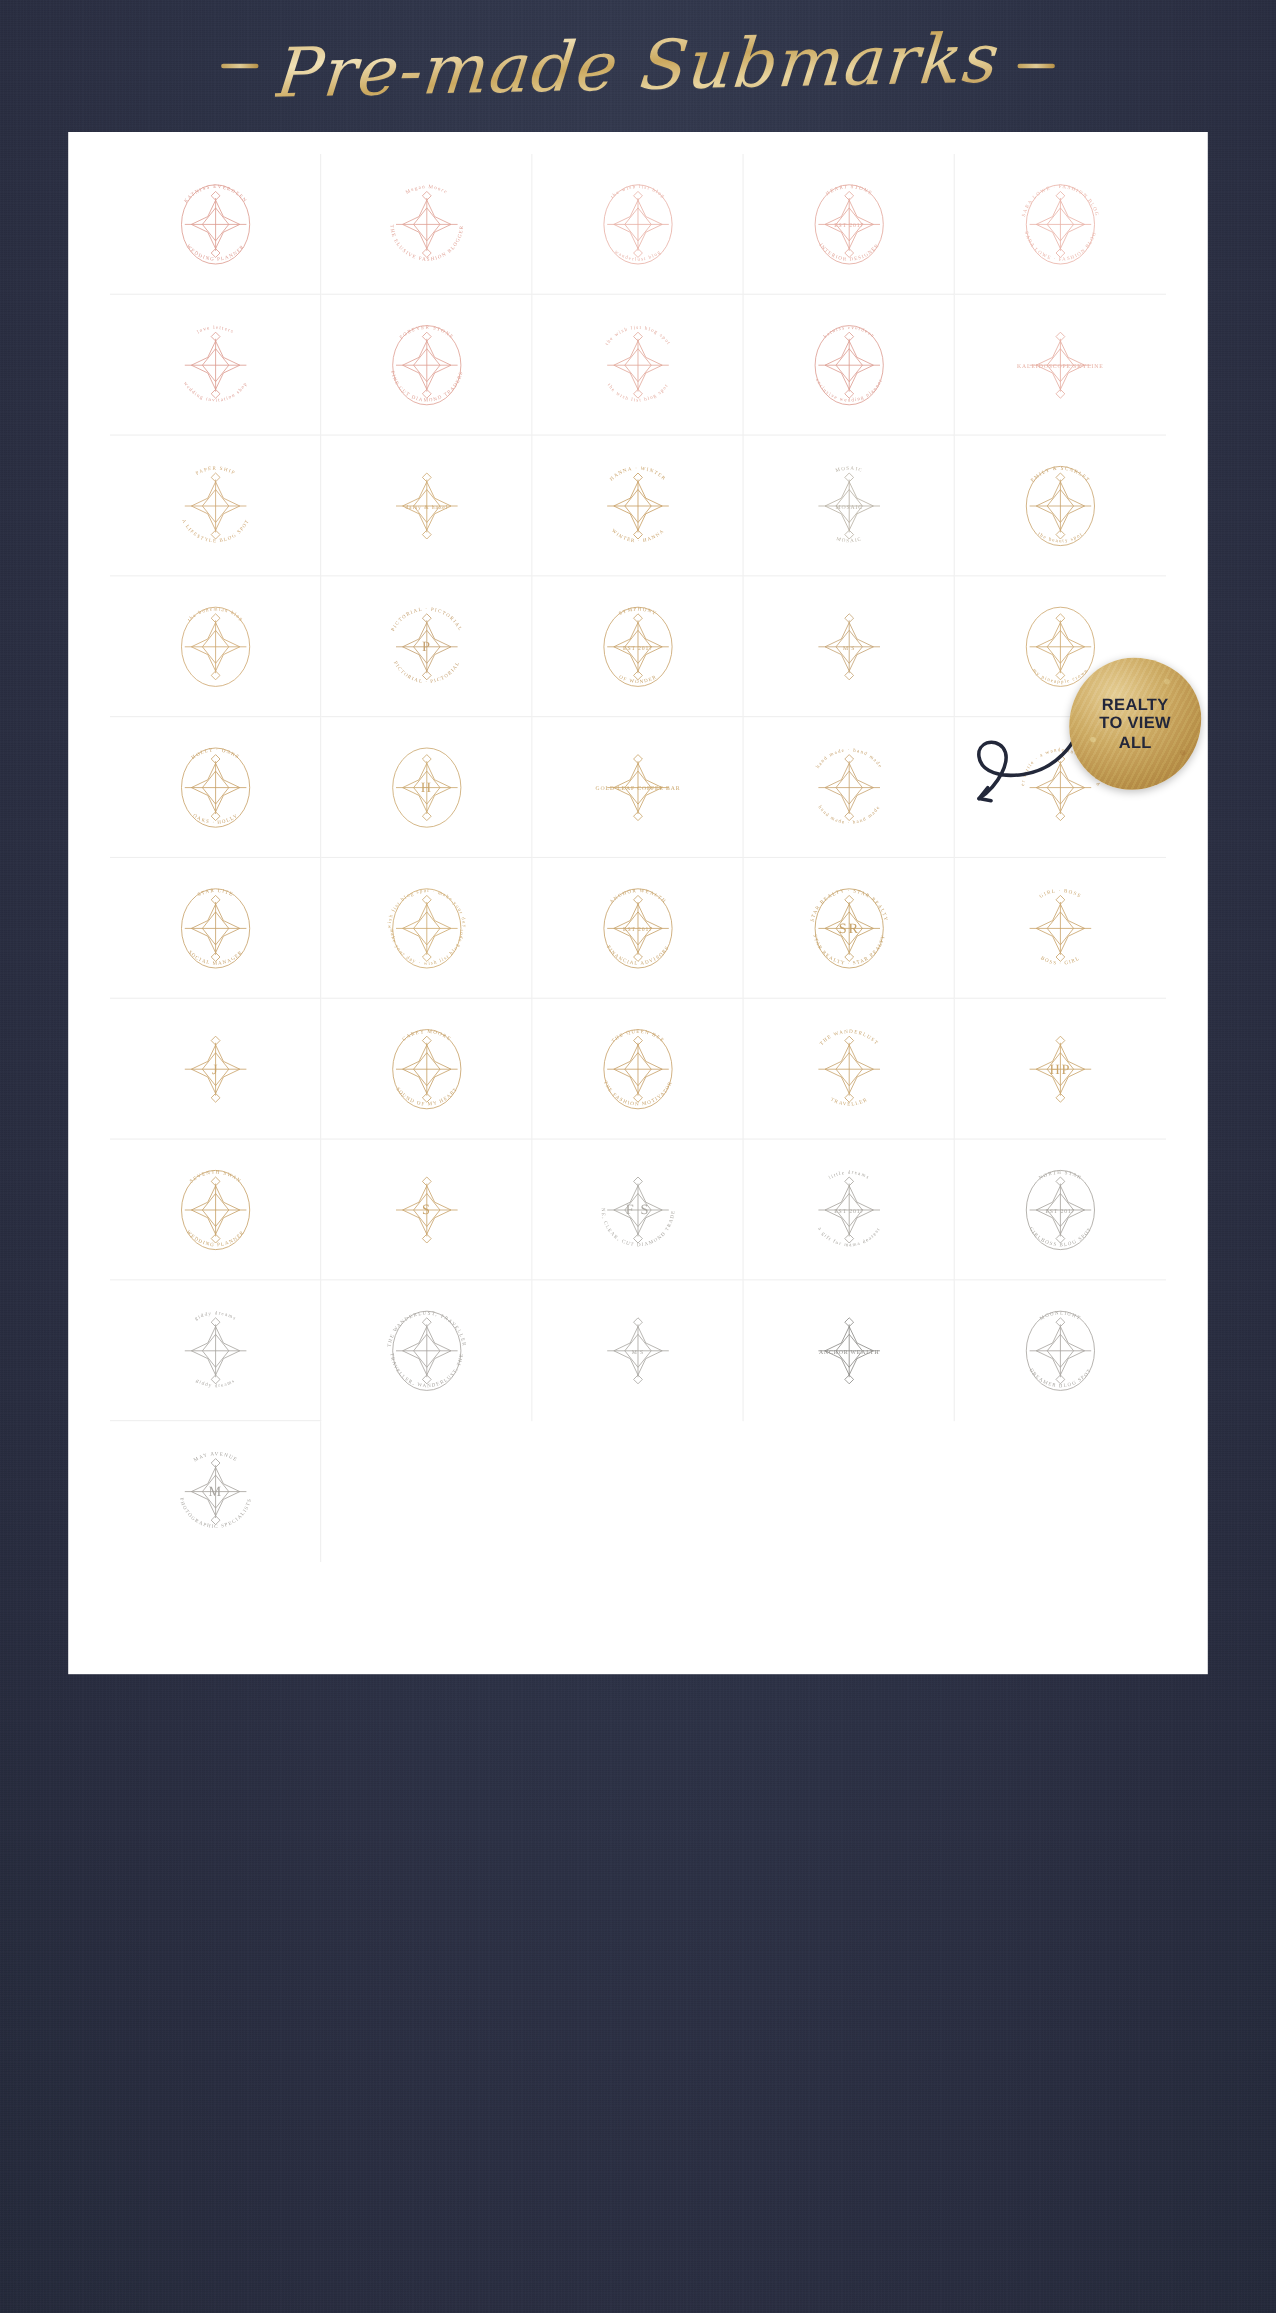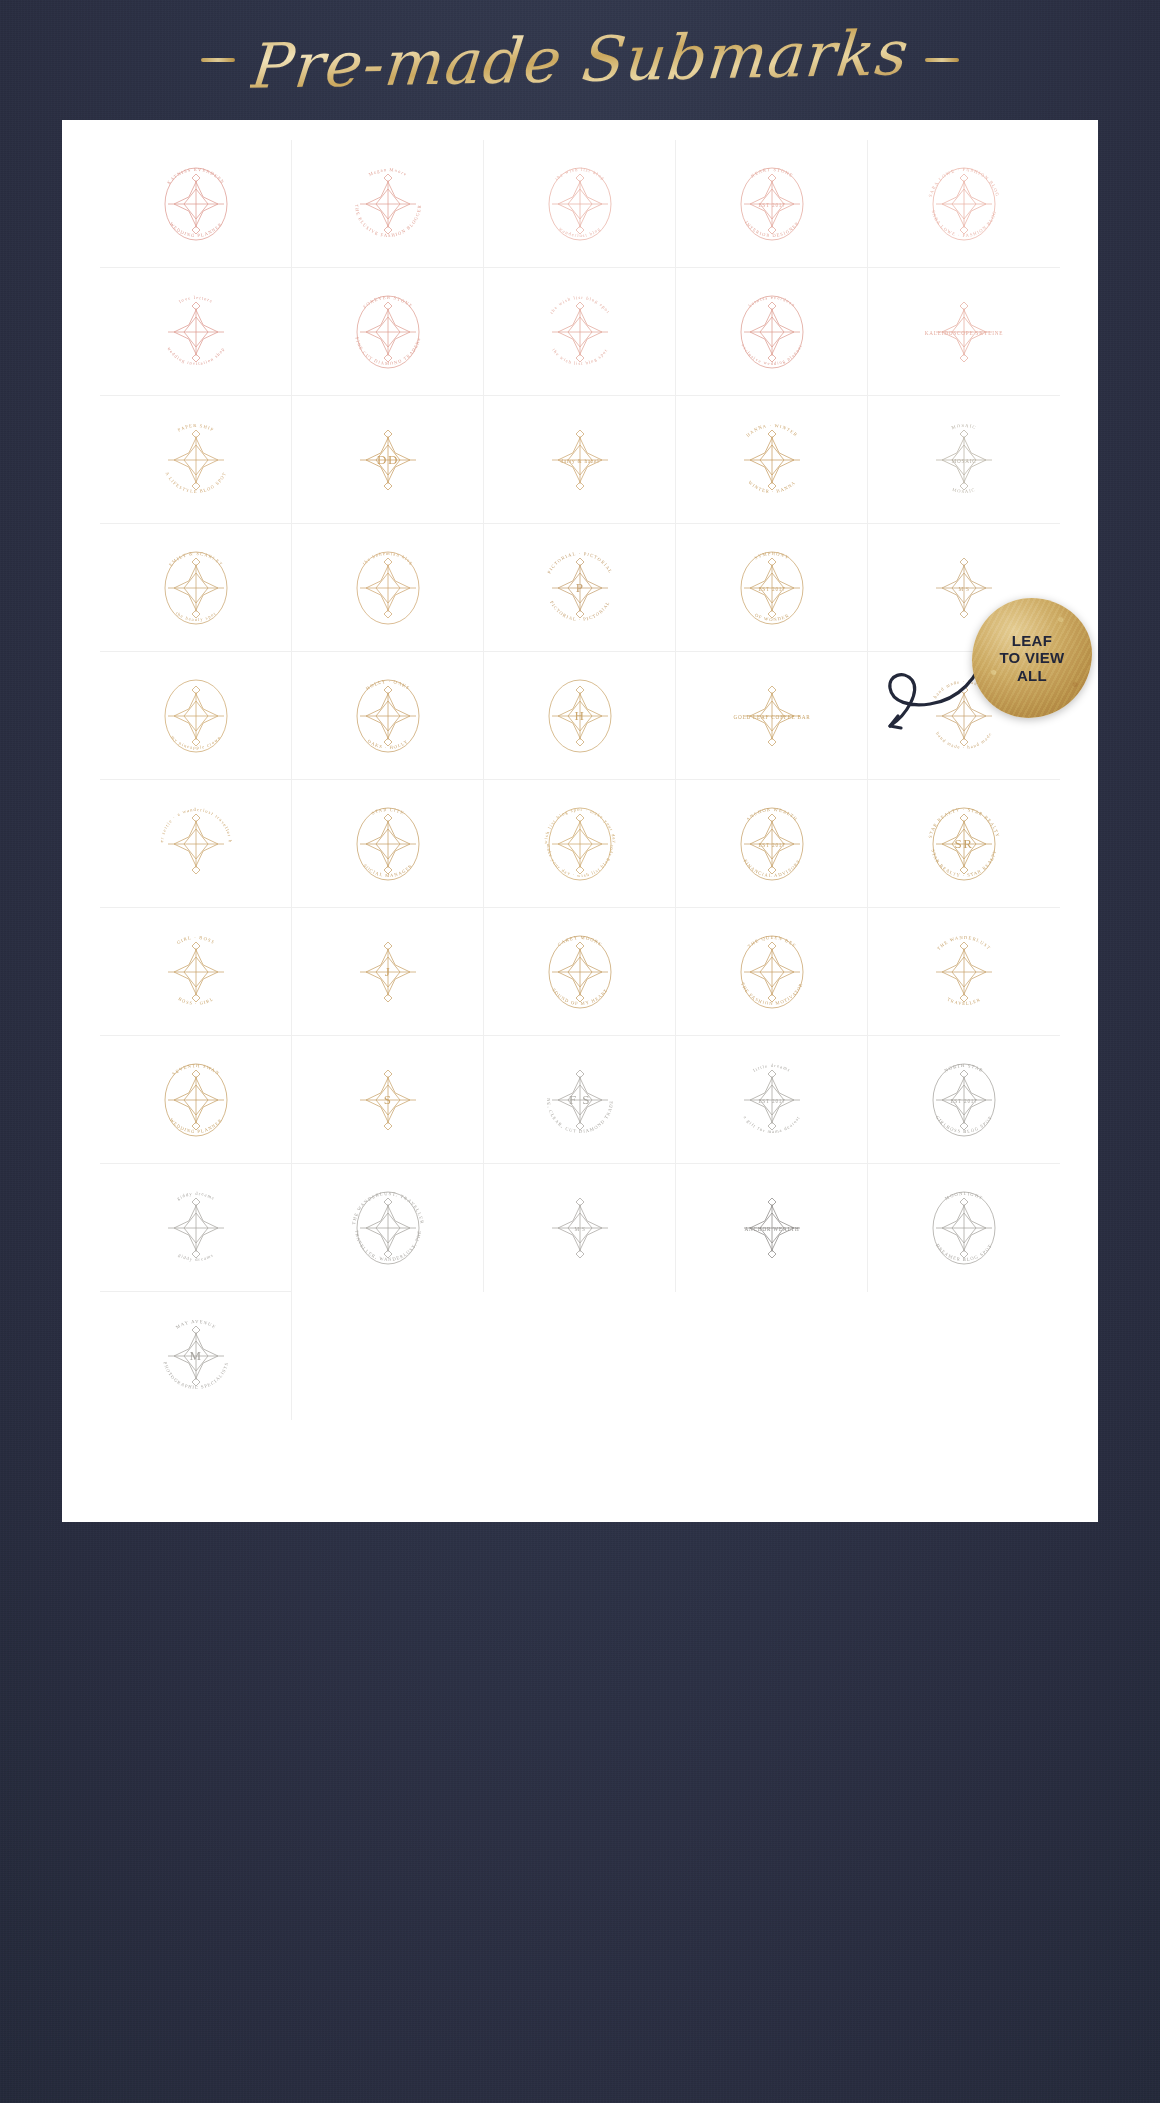--- a/index.html
+++ b/index.html
@@ -345,33 +345,20 @@
           </defs>
           <text fill="#cfa874" font-size="4.6" letter-spacing="1.1"><textPath href="#arc10_top" startOffset="50%" text-anchor="middle">PAPER SHIP</textPath></text>
           <defs>
             <path id="arc10_bot" d="M 19 56 A 33 33 0 0 0 85 56" fill="none"></path>
           </defs>
           <text fill="#cfa874" font-size="4.6" letter-spacing="1.1"><textPath href="#arc10_bot" startOffset="50%" text-anchor="middle">A LIFESTYLE BLOG SPOT</textPath></text>
         </svg>
       </div>
       <div class="cell">
         <svg class="logo" viewBox="0 0 104 112">
-          <g fill="none" stroke="#ca9f63" stroke-width="0.75">
-            <polygon points="52.0,34.0 59.1,48.9 74.0,56.0 59.1,63.1 52.0,78.0 44.9,63.1 30.0,56.0 44.9,48.9"></polygon>
-            <polygon points="52,41 64,56 52,71 40,56"></polygon>
-            <polygon points="52,26 56,30 52,34 48,30"></polygon>
-            <polygon points="52,86 56,82 52,78 48,82"></polygon>
-            <line x1="24" y1="56" x2="80" y2="56"></line>
-            <line x1="52" y1="32" x2="52" y2="80"></line>
-          </g>
-          <text x="52" y="60" fill="#ca9f63" text-anchor="middle" font-size="13" letter-spacing="1.5">DD</text>
-        </svg>
-      </div>
-      <div class="cell">
-        <svg class="logo" viewBox="0 0 104 112">
           <g fill="none" stroke="#cda770" stroke-width="0.75">
             <polygon points="52.0,34.0 59.1,48.9 74.0,56.0 59.1,63.1 52.0,78.0 44.9,63.1 30.0,56.0 44.9,48.9"></polygon>
             <polygon points="52,41 64,56 52,71 40,56"></polygon>
             <polygon points="52,26 56,30 52,34 48,30"></polygon>
             <polygon points="52,86 56,82 52,78 48,82"></polygon>
             <line x1="24" y1="56" x2="80" y2="56"></line>
             <line x1="52" y1="32" x2="52" y2="80"></line>
           </g>
           <text x="52" y="58.5" fill="#cda770" text-anchor="middle" font-size="5.2" letter-spacing="0.8">daisy &amp; hazel</text>
         </svg>
@@ -784,20 +771,33 @@
             <line x1="52" y1="32" x2="52" y2="80"></line>
           </g>
           <defs>
             <path id="arc35_top" d="M 19 56 A 33 33 0 0 1 85 56" fill="none"></path>
           </defs>
           <text fill="#c8a46d" font-size="4.6" letter-spacing="1.1"><textPath href="#arc35_top" startOffset="50%" text-anchor="middle">THE WANDERLUST</textPath></text>
           <defs>
             <path id="arc35_bot" d="M 19 56 A 33 33 0 0 0 85 56" fill="none"></path>
           </defs>
           <text fill="#c8a46d" font-size="4.6" letter-spacing="1.1"><textPath href="#arc35_bot" startOffset="50%" text-anchor="middle">TRAVELLER</textPath></text>
+        </svg>
+      </div>
+      <div class="cell">
+        <svg class="logo" viewBox="0 0 104 112">
+          <g fill="none" stroke="#c9a46a" stroke-width="0.75">
+            <polygon points="52.0,34.0 59.1,48.9 74.0,56.0 59.1,63.1 52.0,78.0 44.9,63.1 30.0,56.0 44.9,48.9"></polygon>
+            <polygon points="52,41 64,56 52,71 40,56"></polygon>
+            <polygon points="52,26 56,30 52,34 48,30"></polygon>
+            <polygon points="52,86 56,82 52,78 48,82"></polygon>
+            <line x1="24" y1="56" x2="80" y2="56"></line>
+            <line x1="52" y1="32" x2="52" y2="80"></line>
+          </g>
+          <text x="52" y="60" fill="#c9a46a" text-anchor="middle" font-size="13" letter-spacing="1.5">HP</text>
         </svg>
       </div>
       <div class="cell">
         <svg class="logo" viewBox="0 0 104 112">
           <g fill="none" stroke="#c7a268" stroke-width="0.75">
             <ellipse cx="52" cy="56" rx="31" ry="36"></ellipse>
             <polygon points="52.0,34.0 59.1,48.9 74.0,56.0 59.1,63.1 52.0,78.0 44.9,63.1 30.0,56.0 44.9,48.9"></polygon>
             <polygon points="52,41 64,56 52,71 40,56"></polygon>
             <polygon points="52,26 56,30 52,34 48,30"></polygon>
             <polygon points="52,86 56,82 52,78 48,82"></polygon>
@@ -1000,17 +1000,17 @@
 </div>
 
 <div class="badge">
   <svg class="badge-arrow" viewBox="0 0 110 96">
     <path d="M100 8 C 96 36, 74 58, 46 62 C 26 65, 8 60, 6 46 C 4 33, 20 28, 28 38 C 36 49, 24 72, 6 84" fill="none" stroke="#23283a" stroke-width="3.2" stroke-linecap="round"></path>
     <path d="M6 84 L 14 74 M6 84 L 17 86" fill="none" stroke="#23283a" stroke-width="3.2" stroke-linecap="round"></path>
   </svg>
   <div class="badge-blob"></div>
   <div class="badge-speckle"></div>
   <div class="badge-text">
-    <span>LEAF</span>
+    <span>REALTY</span>
     <span>TO VIEW</span>
     <span>ALL</span>
   </div>
 </div>
 
 </body></html>

